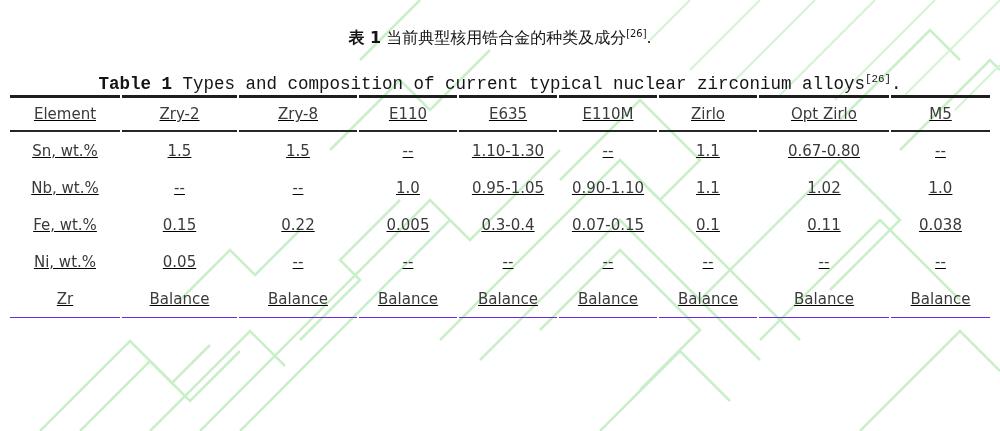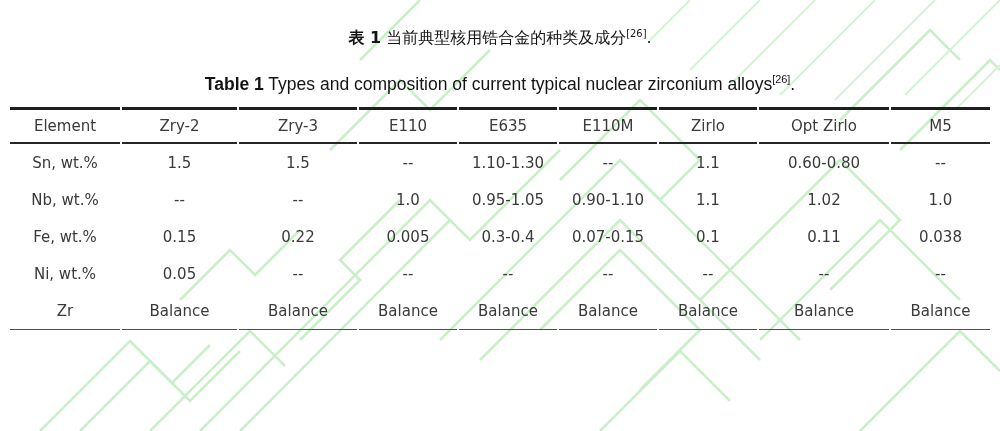--- a/index.html
+++ b/index.html
@@ -16,31 +16,32 @@
   .title-cn {
     position:absolute; top:9px; left:0; width:100%;
     text-align:center; font-size:16px; color:#141414;
     font-family:"DejaVu Sans", sans-serif;
   }
   .title-cn .bold { font-weight:bold; }
 
   .title-en {
     position:absolute; top:55px; left:0; width:100%;
     text-align:center; font-size:17.5px; color:#141414;
-    font-family:Liberation Sans, sans-serif;
+    font-family:Liberation Mono, monospace;
   }
   .title-en .bold { font-weight:bold; }
 
   sup { font-size:0.62em; vertical-align:super; line-height:0; }
 
   table.alloy {
-    position:absolute; top:88px; left:8px;
+    position:absolute; top:76px; left:8px;
     width:984px;
     border-collapse:separate; border-spacing:2px 0;
     table-layout:fixed;
+    text-decoration:underline;
   }
   table.alloy th {
     border-top:3px solid #1e1e1e;
     border-bottom:2px solid #262626;
     height:32px;
     font-weight:normal; font-size:15px; color:#3a3a3a;
     text-align:center; vertical-align:middle;
     padding:0; white-space:nowrap; overflow:hidden;
   }
   table.alloy td {
@@ -116,39 +117,39 @@
           <col style="width:98px">
           <col style="width:98px">
         <col style="width:98px">
           <col style="width:130px">
           <col style="width:99px">
       </colgroup>
       <thead>
         <tr>
           <th>Element</th>
           <th>Zry-2</th>
-          <th>Zry-3</th>
+          <th>Zry-8</th>
           <th>E110</th>
           <th>E635</th>
           <th>E110M</th>
           <th>Zirlo</th>
           <th>Opt Zirlo</th>
           <th>M5</th>
         </tr>
       </thead>
       <tbody>
         <tr>
           <td>Sn, wt.%</td>
           <td>1.5</td>
           <td>1.5</td>
           <td>--</td>
           <td>1.10-1.30</td>
           <td>--</td>
           <td>1.1</td>
-          <td>0.60-0.80</td>
+          <td>0.67-0.80</td>
           <td>--</td>
         </tr>
         <tr>
           <td>Nb, wt.%</td>
           <td>--</td>
           <td>--</td>
           <td>1.0</td>
           <td>0.95-1.05</td>
           <td>0.90-1.10</td>
           <td>1.1</td>

